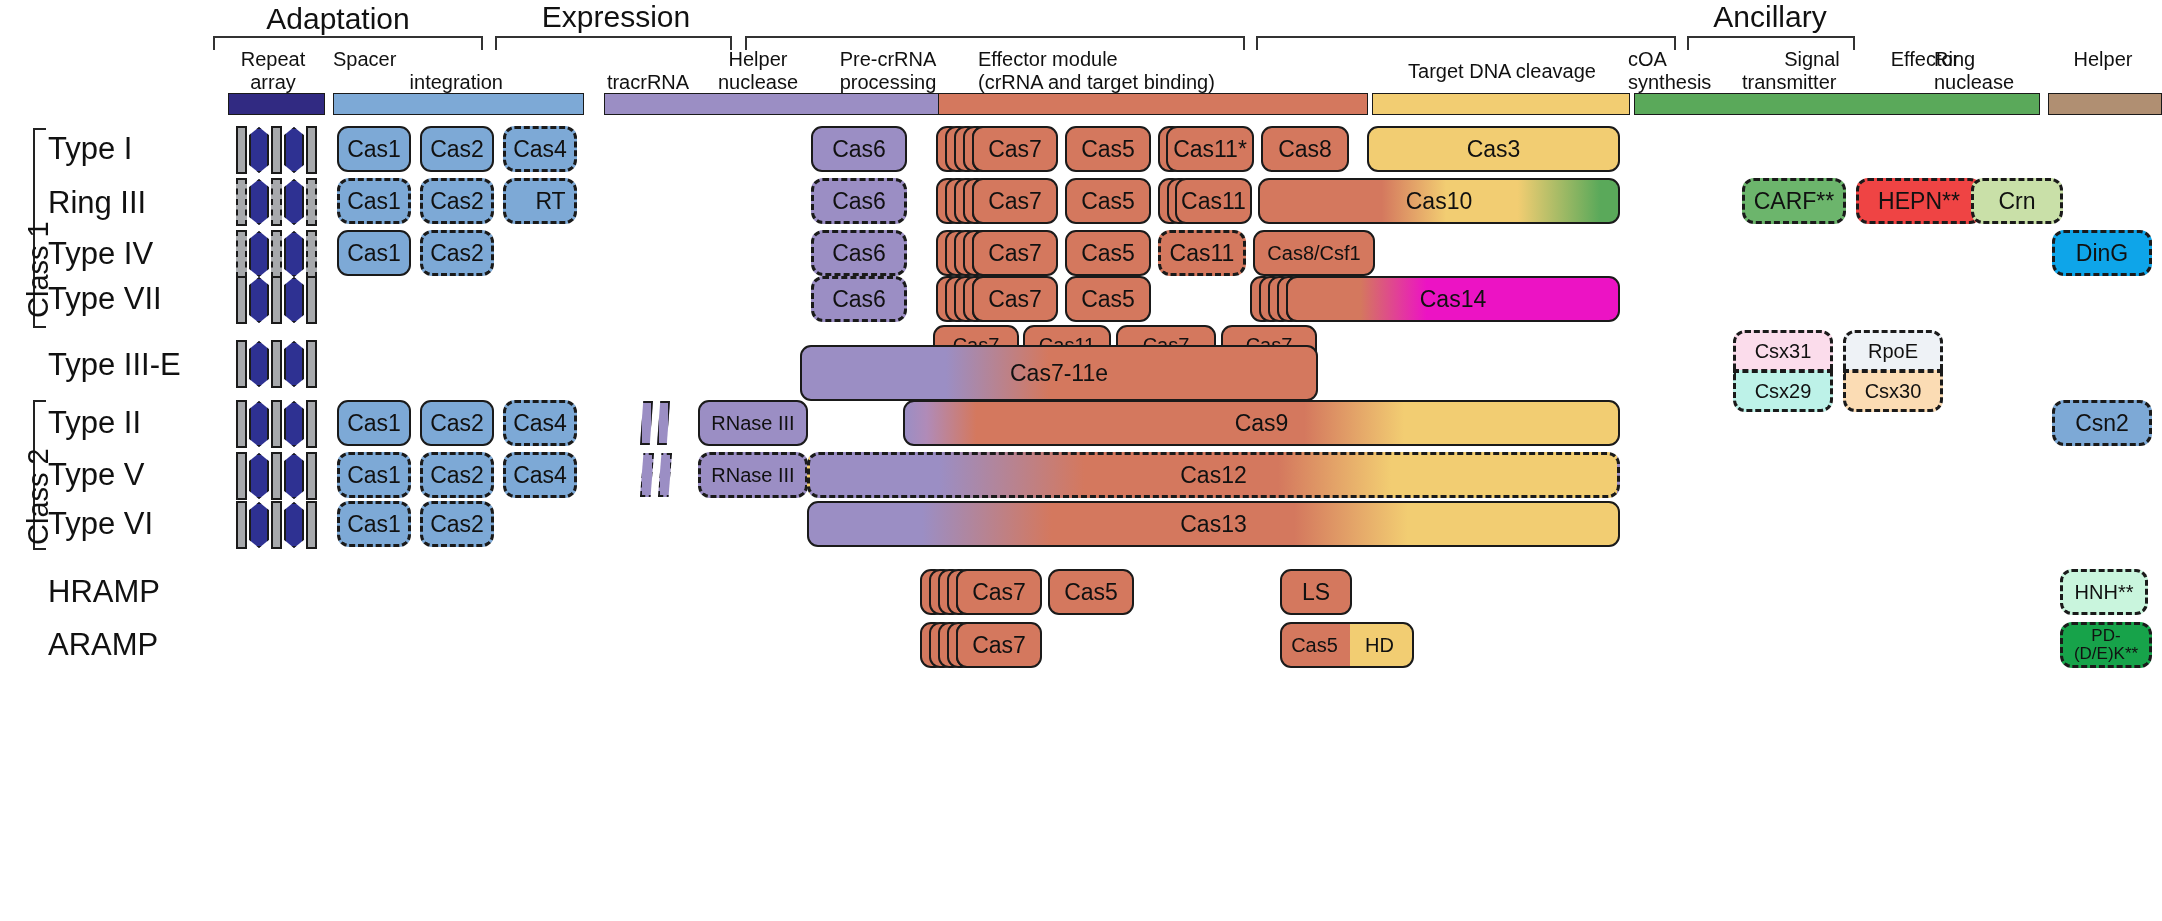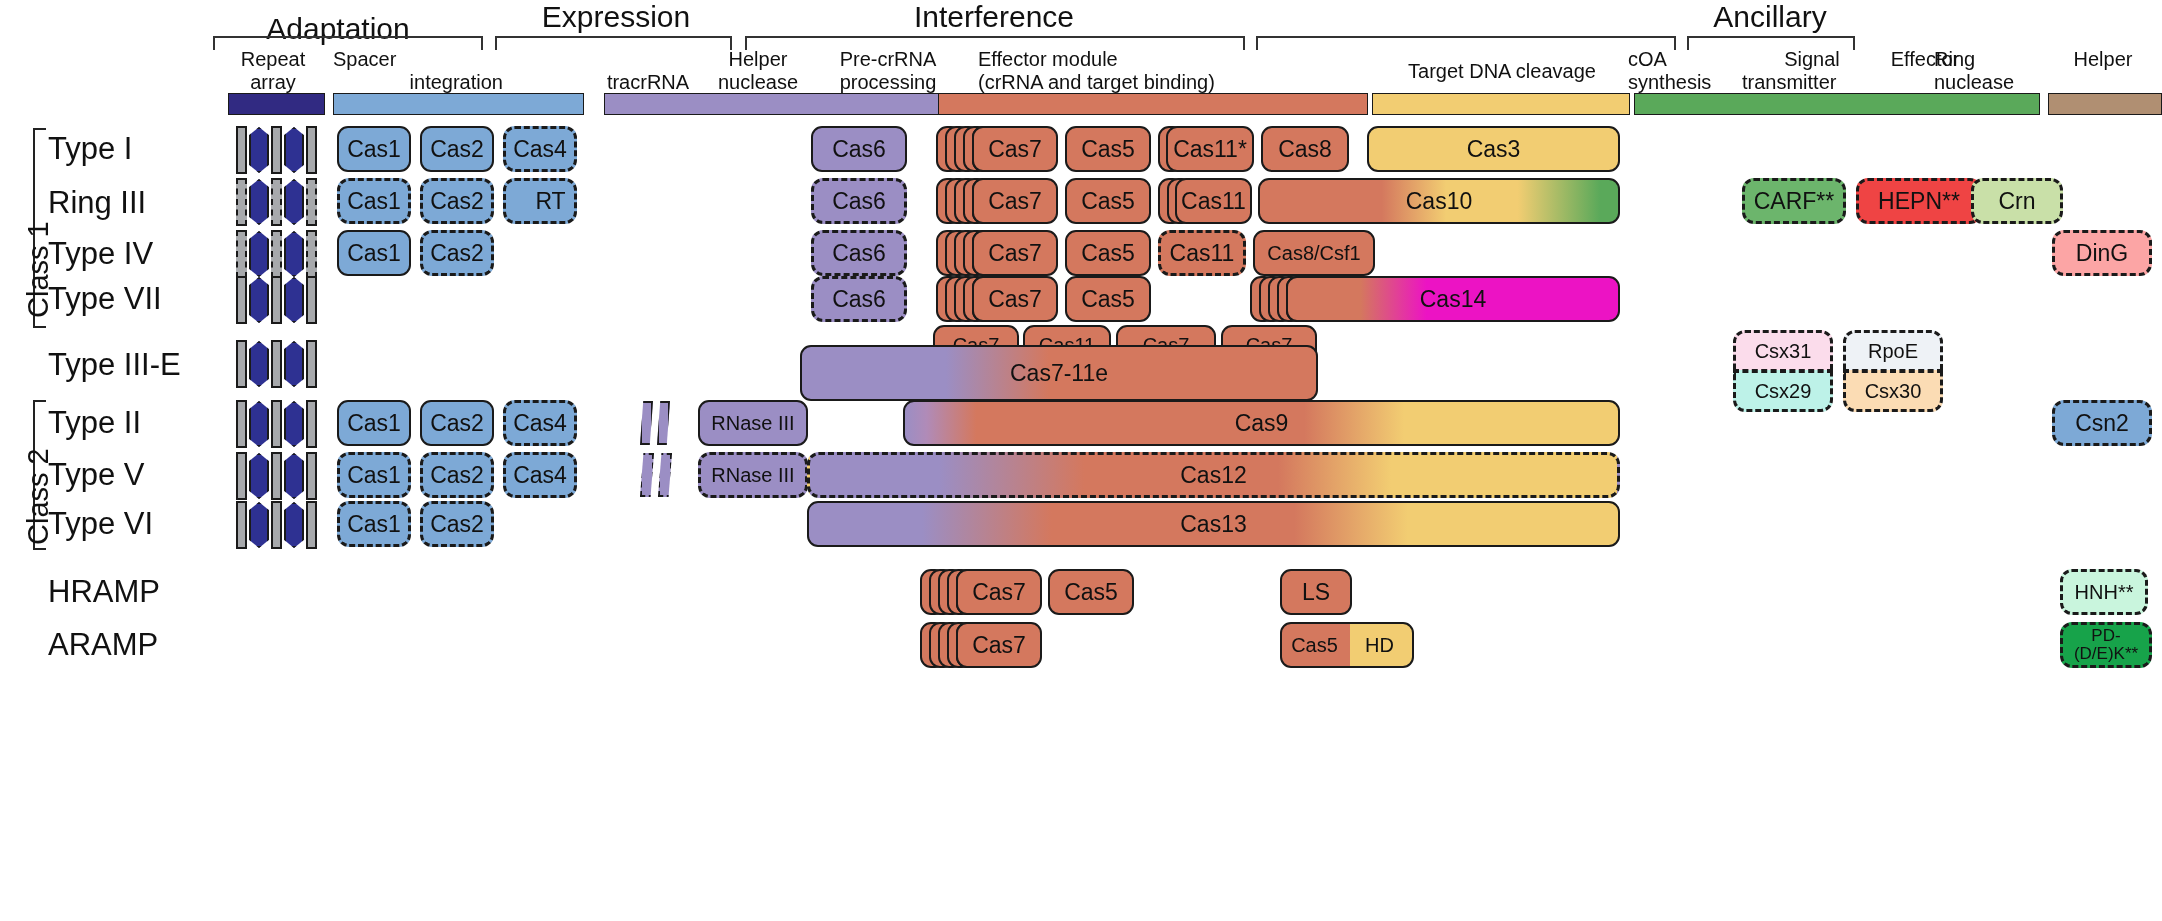--- a/index.html
+++ b/index.html
@@ -44,23 +44,22 @@
   
   .tracr{position:absolute;height:44px;}
   .tracr .t1{position:absolute;top:0;height:44px;background:#9b8ec4;border:2px solid #1a1a1a;box-sizing:border-box;}
   .tracr.dashed .t1{border-style:dashed;border-width:2.8px;}
 </style>
 </head>
 <body>
 
 <div class="abs" style="left:0;top:0;width:2162px;height:120px;">
 
-  <div class="abs grp-title" style="left:193px;top:12px;width:290px;">Adaptation</div>
+  <div class="abs grp-title" style="left:193px;top:2px;width:290px;">Adaptation</div>
   <div class="abs grp-title" style="left:500px;top:0px;width:232px;">Expression</div>
-  <div class="abs grp-title" style="left:744px;top:0px;width:500px;">Interference</div>
   <div class="abs grp-title" style="left:1690px;top:0px;width:160px;">Ancillary</div>
 
   <div class="abs grp-bracket" style="left:213px;top:36px;width:270px;"></div>
   <div class="abs grp-bracket" style="left:495px;top:36px;width:237px;"></div>
   <div class="abs grp-bracket" style="left:745px;top:36px;width:500px;"></div>
   <div class="abs grp-bracket" style="left:1256px;top:36px;width:420px;"></div>
   <div class="abs grp-bracket" style="left:1687px;top:36px;width:168px;"></div>
 
   <div class="abs sub-label" style="left:218px;top:48px;width:110px;">Repeat</div>
   <div class="abs sub-label" style="left:218px;top:71px;width:110px;">array</div>
@@ -199,21 +198,21 @@
     <i style="left:9px;"></i>
     <i style="left:18px;"></i>
     <i style="left:27px;"></i>
     <i style="left:36px;"></i>
 </div>
 <div class="gene" style="left:972px;top:230px;width:86px;background:#d4785e;">Cas7</div>
 <div class="gene" style="left:1065px;top:230px;width:86px;background:#d4785e;">Cas5</div>
 <div class="gene dashed" style="left:1158px;top:230px;width:88px;background:#d4785e;">Cas11</div>
 <div class="gene small" style="left:1253px;top:230px;width:122px;background:#d4785e;">Cas8/Csf1</div>
 
-<div class="gene dashed" style="left:2052px;top:230px;width:100px;background:#fca5a5;">DinG</div>
+<div class="gene dashed" style="left:2052px;top:230px;width:100px;background:#0ea5e9;">DinG</div>
 
 <div class="rarray" style="left:236px;top:276px;width:88px;">
   <div class="rb" style="left:0px;"></div>
     <div class="sp" style="left:13px;"></div>
   <div class="rb" style="left:35px;"></div>
     <div class="sp" style="left:48px;"></div>
   <div class="rb" style="left:70px;"></div>
 </div>
 
 <div class="gene dashed" style="left:811px;top:276px;width:96px;background:#9b8ec4;">Cas6</div>

